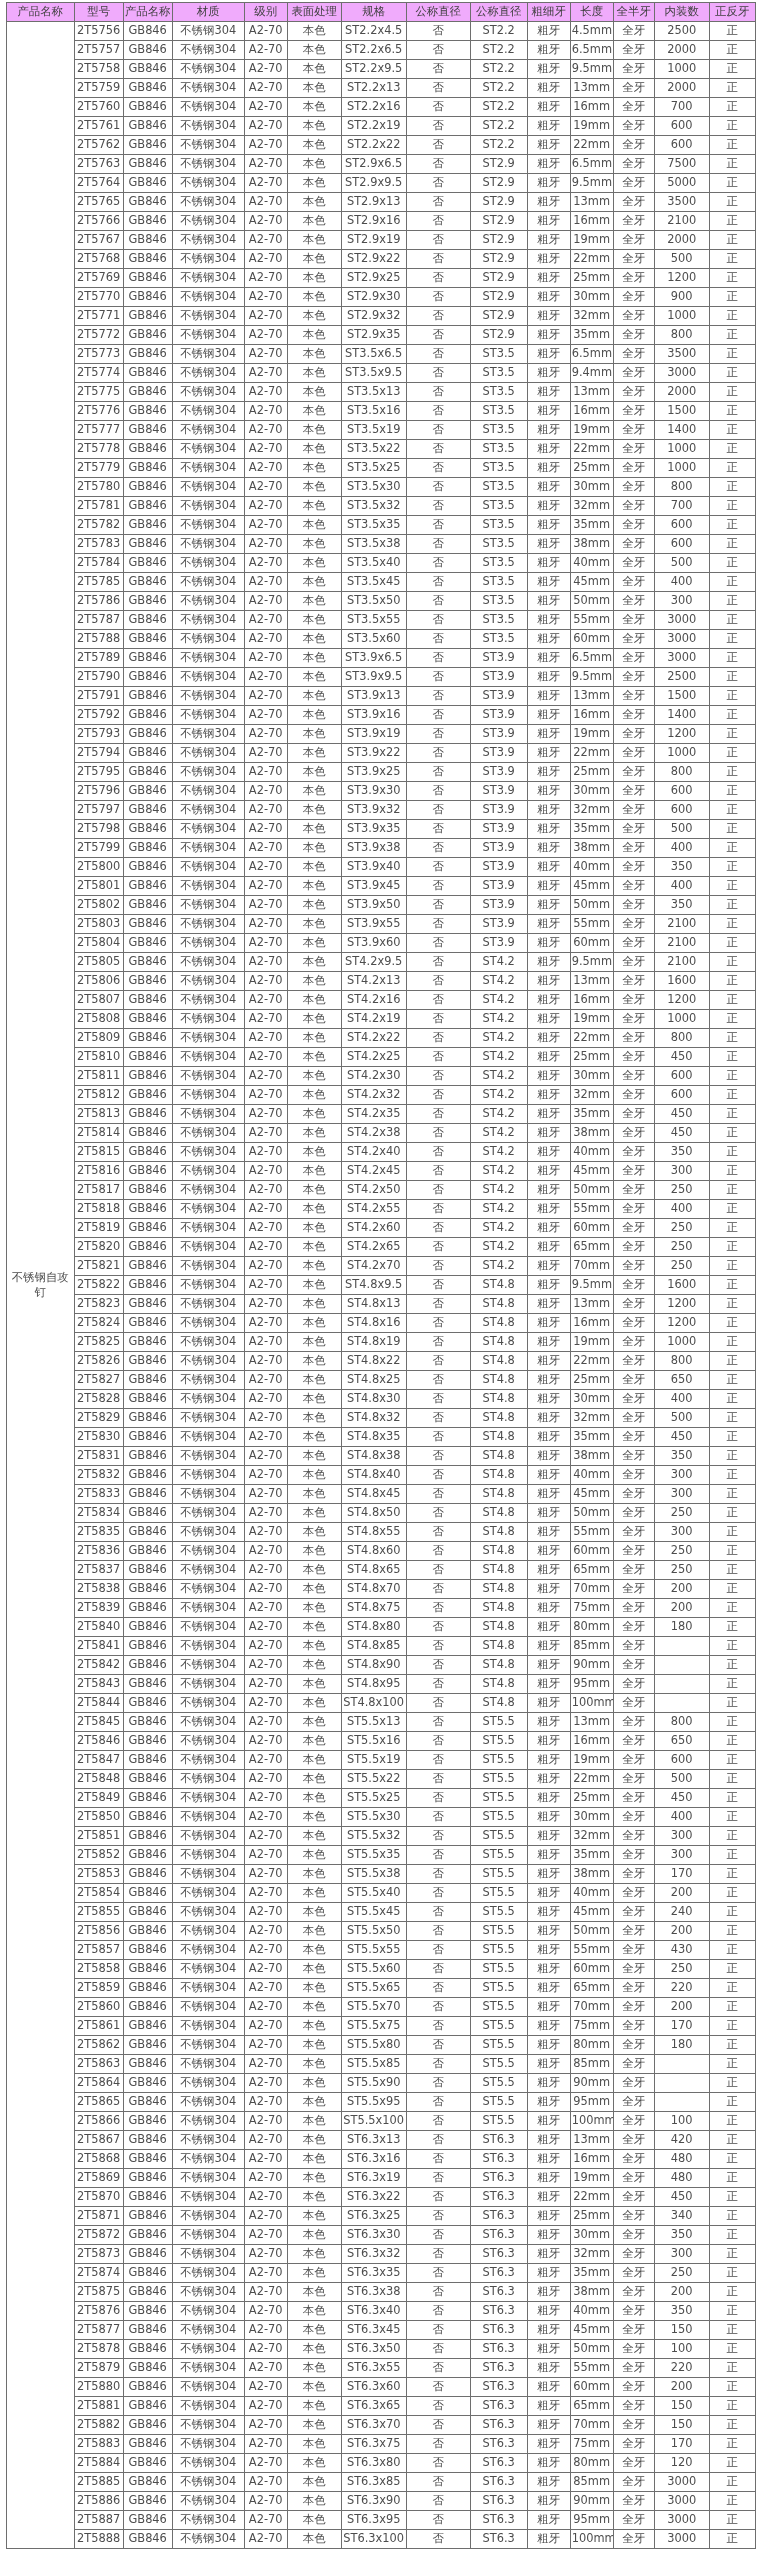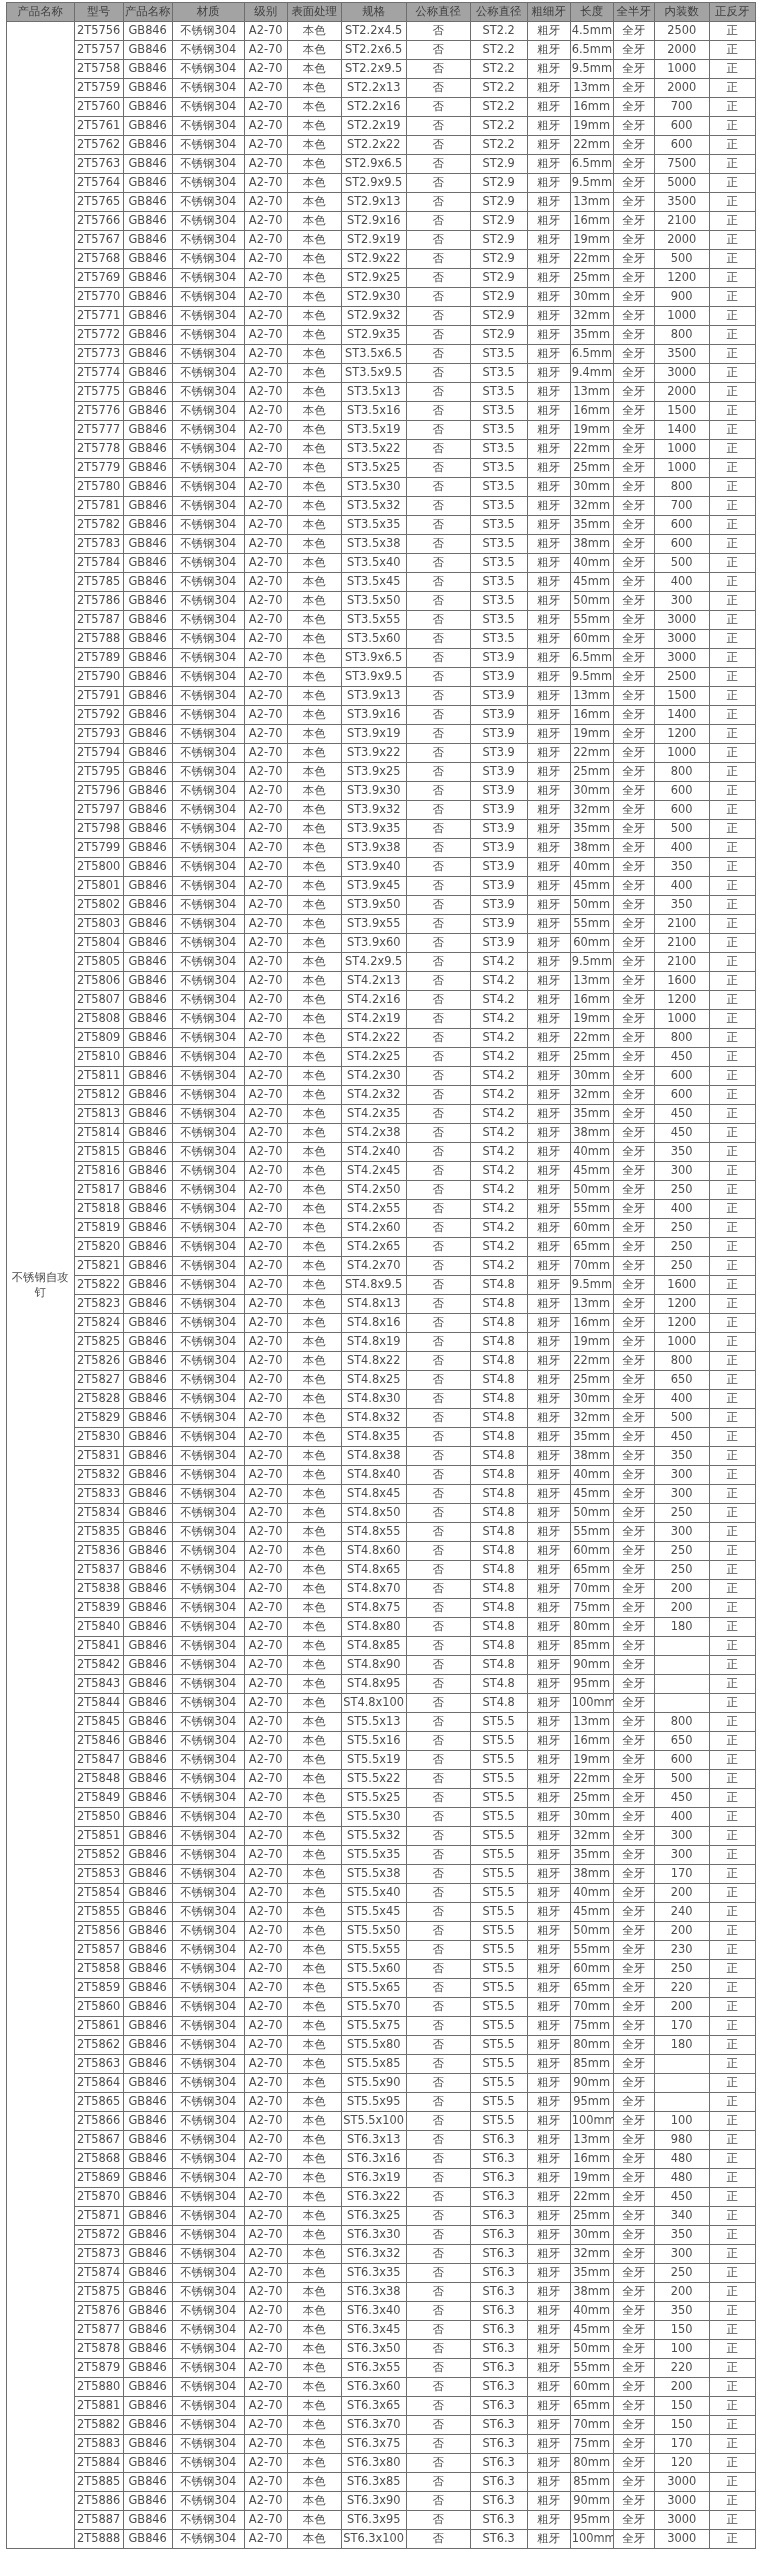--- a/index.html
+++ b/index.html
@@ -25,21 +25,21 @@
     padding: 0 1px;
     font-size: 11.4px;
     line-height: 1.05;
     color: #4d4d4d;
     text-align: center;
     vertical-align: middle;
     white-space: nowrap;
     overflow: hidden;
   }
   table.catalog th {
-    background: #a3a3a3;
+    background: #f0abfc;
     color: #3f3f3f;
     font-weight: normal;
   }
   table.catalog td.product-cell {
     white-space: normal;
     word-break: break-all;
     line-height: 1.3;
   }
   
   col.c0  { width: 68px; }
@@ -1618,21 +1618,21 @@
           <td>GB846</td>
           <td>不锈钢304</td>
           <td>A2-70</td>
           <td>本色</td>
           <td>ST5.5x55</td>
           <td>否</td>
           <td>ST5.5</td>
           <td>粗牙</td>
           <td>55mm</td>
           <td>全牙</td>
-          <td>230</td>
+          <td>430</td>
           <td>正</td>
         </tr>
         <tr>
           <td>2T5858</td>
           <td>GB846</td>
           <td>不锈钢304</td>
           <td>A2-70</td>
           <td>本色</td>
           <td>ST5.5x60</td>
           <td>否</td>
@@ -1768,21 +1768,21 @@
           <td>GB846</td>
           <td>不锈钢304</td>
           <td>A2-70</td>
           <td>本色</td>
           <td>ST6.3x13</td>
           <td>否</td>
           <td>ST6.3</td>
           <td>粗牙</td>
           <td>13mm</td>
           <td>全牙</td>
-          <td>980</td>
+          <td>420</td>
           <td>正</td>
         </tr>
         <tr>
           <td>2T5868</td>
           <td>GB846</td>
           <td>不锈钢304</td>
           <td>A2-70</td>
           <td>本色</td>
           <td>ST6.3x16</td>
           <td>否</td>

